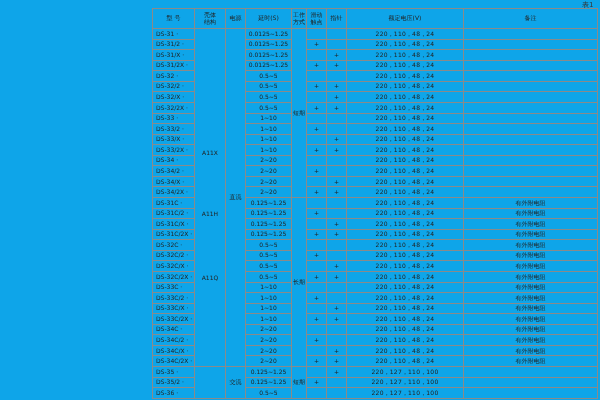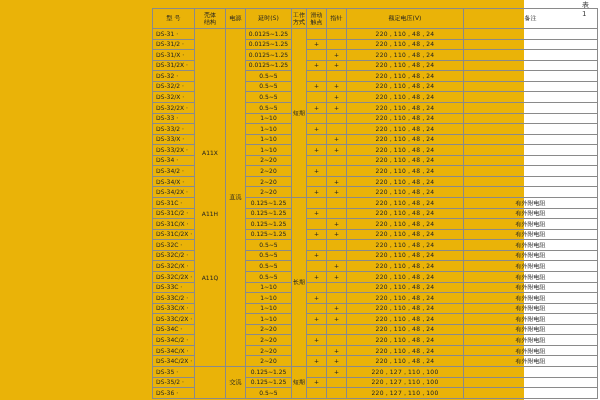--- a/index.html
+++ b/index.html
@@ -1,20 +1,20 @@
 <!DOCTYPE html>
 <html><head>
 <meta charset="utf-8">
 <style>
   html,body{margin:0;padding:0;}
   body{
     width:600px;height:400px;background:#ffffff;overflow:hidden;
     font-family:"DejaVu Sans",sans-serif;color:#1f1f1f;
   }
-  .page{position:relative;width:524px;height:400px;background:#eab308;}
+  .page{position:relative;width:600px;height:400px;background:#0ea5e9;}
   .table-label{
     position:absolute;top:0px;left:582px;font-size:7px;color:#333;
   }
   table.spec{
     position:absolute;left:152px;top:8px;width:445px;height:391px;
     border-collapse:collapse;table-layout:fixed;
     font-size:6px;line-height:1.05;color:#222;
     border:1px solid #555;
   }
   th,td{

